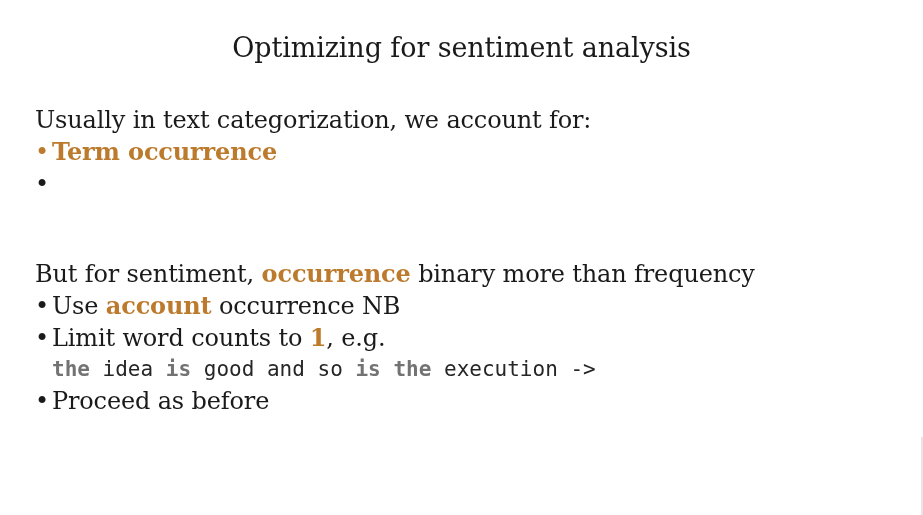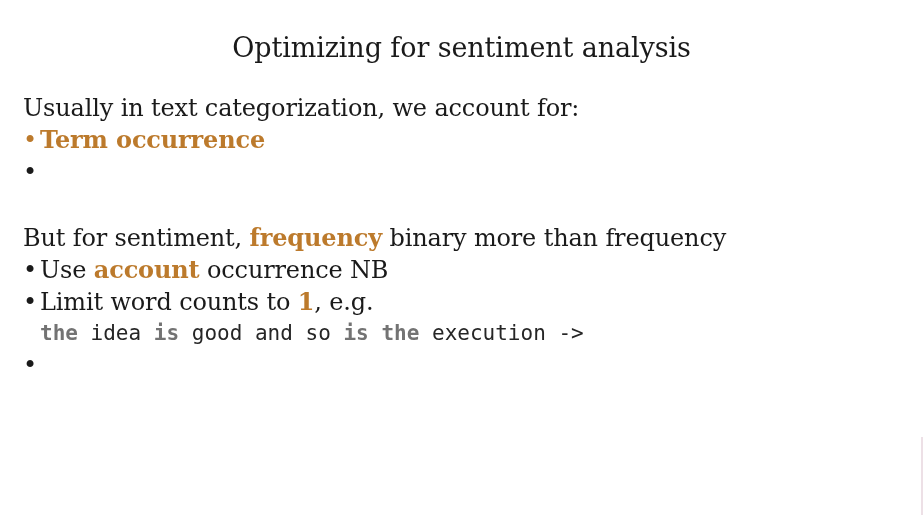--- a/index.html
+++ b/index.html
@@ -38,21 +38,21 @@
   }
 
   
   .body-area {
     position: absolute;
     top: 88px;
     left: 19px;
     width: 880px;
   }
 
-  .block { margin: 4px; padding: 0; }
+  .block { margin: 16px; padding: 0; }
   .block-gap { height: 26px; }
 
   .para {
     font-size: 24px;
     font-weight: 400;
     line-height: 32px;
     color: #1a1a1a;
     white-space: nowrap;
     letter-spacing: -0.15px;
   }
@@ -130,37 +130,38 @@
       <div class="bullet-row">
         <span class="bullet-dot">•</span>
       </div>
 
     </div>
 
     <div class="block-gap"></div>
 
     <div class="block">
 
-      <div class="para"><span>But for sentiment, </span><span class="hl">frequency</span><span> binary more than frequency</span></div>
+      <div class="para"><span>But for sentiment, </span><span class="hl">occurrence</span><span> binary more than frequency</span></div>
 
       <div class="bullet-row">
         <span class="bullet-dot">•</span>
         <span class="bullet-text"><span>Use </span><span class="hl">account</span><span> occurrence NB</span></span>
       </div>
 
       <div class="bullet-row">
         <span class="bullet-dot">•</span>
         <span class="bullet-text"><span>Limit word counts to </span><span class="hl">1</span><span>, e.g.</span></span>
       </div>
 
       <div class="code-line"><span class="code-hl">the</span><span> idea </span><span class="code-hl">is</span><span> good and so </span><span class="code-hl">is</span><span> </span><span class="code-hl">the</span><span> execution -&gt;</span></div>
 
 
       <div class="bullet-row">
         <span class="bullet-dot">•</span>
+        <span class="bullet-text">Proceed as before</span>
       </div>
 
     </div>
 
   </div>
 
   <div class="edge-artifact"></div>
 
 </div>
 

